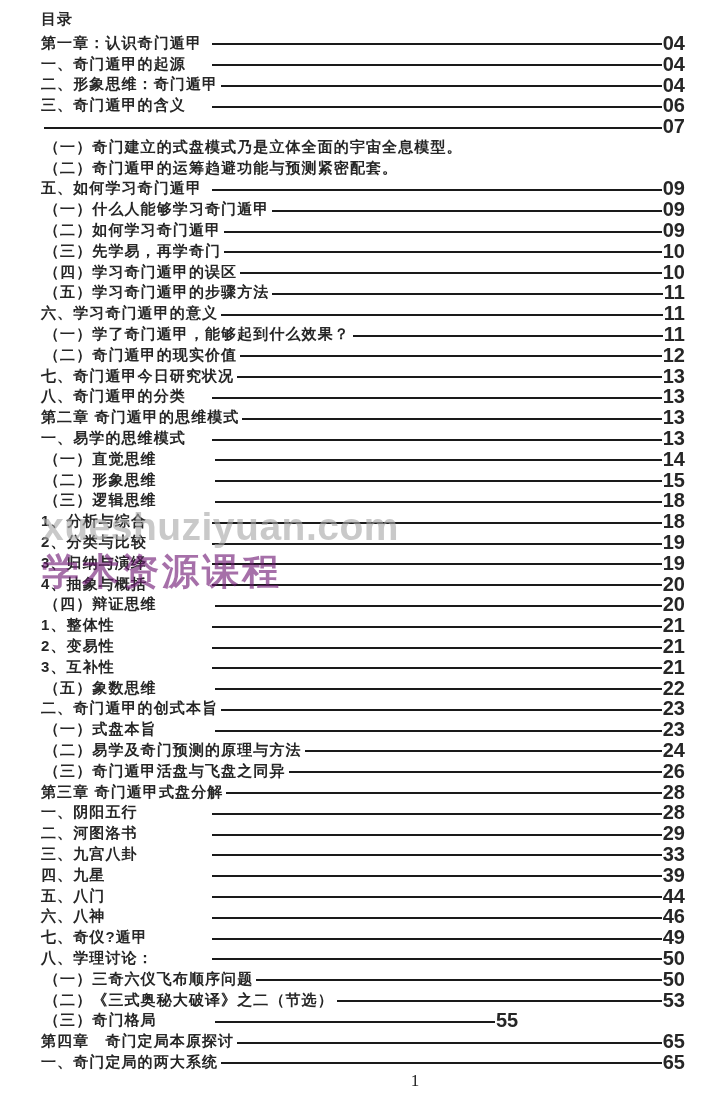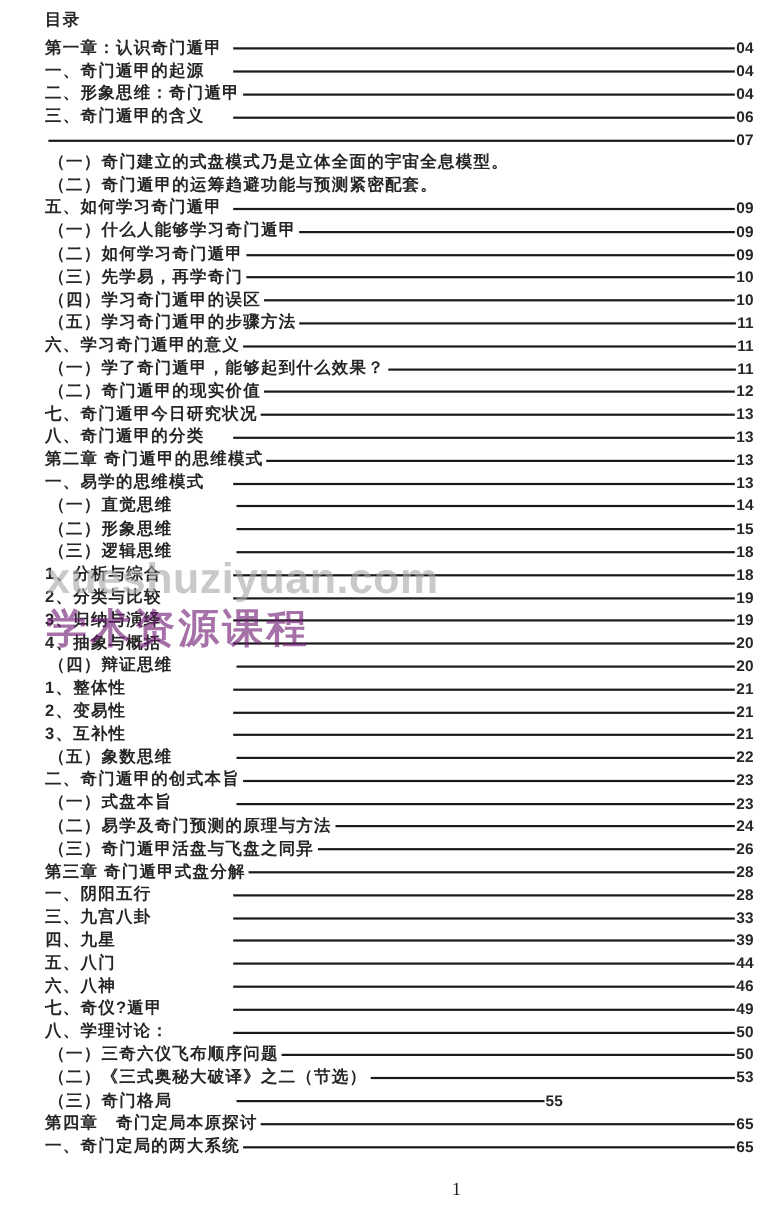--- a/index.html
+++ b/index.html
@@ -42,21 +42,21 @@
     flex: 1 1 auto;
     height: 2px;
     background: #1a1a1a;
     margin: 0 1px 0 3px;
     transform: translateY(1px);
   }
   .leader.short { flex: 0 0 280px; }
   .spacer { flex: 1 1 auto; }
   .pg {
     flex: 0 0 auto;
-    font-size: 14px;
+    font-size: 20px;
     font-weight: 600;
     letter-spacing: 0;
   }
   .watermark {
     position: absolute;
     left: 3px;
     z-index: 2;
     pointer-events: none;
     font-weight: 700;
     line-height: 1;
@@ -274,20 +274,25 @@
         <span class="lbl">第三章 奇门遁甲式盘分解</span>
         <span class="leader"></span>
         <span class="pg">28</span>
       </div>
       <div class="row">
         <span class="lbl">一、阴阳五行</span>
         <span class="leader"></span>
         <span class="pg">28</span>
       </div>
       <div class="row">
+        <span class="lbl">二、河图洛书</span>
+        <span class="leader"></span>
+        <span class="pg">29</span>
+      </div>
+      <div class="row">
         <span class="lbl">三、九宫八卦</span>
         <span class="leader"></span>
         <span class="pg">33</span>
       </div>
       <div class="row">
         <span class="lbl">四、九星</span>
         <span class="leader"></span>
         <span class="pg">39</span>
       </div>
       <div class="row">

